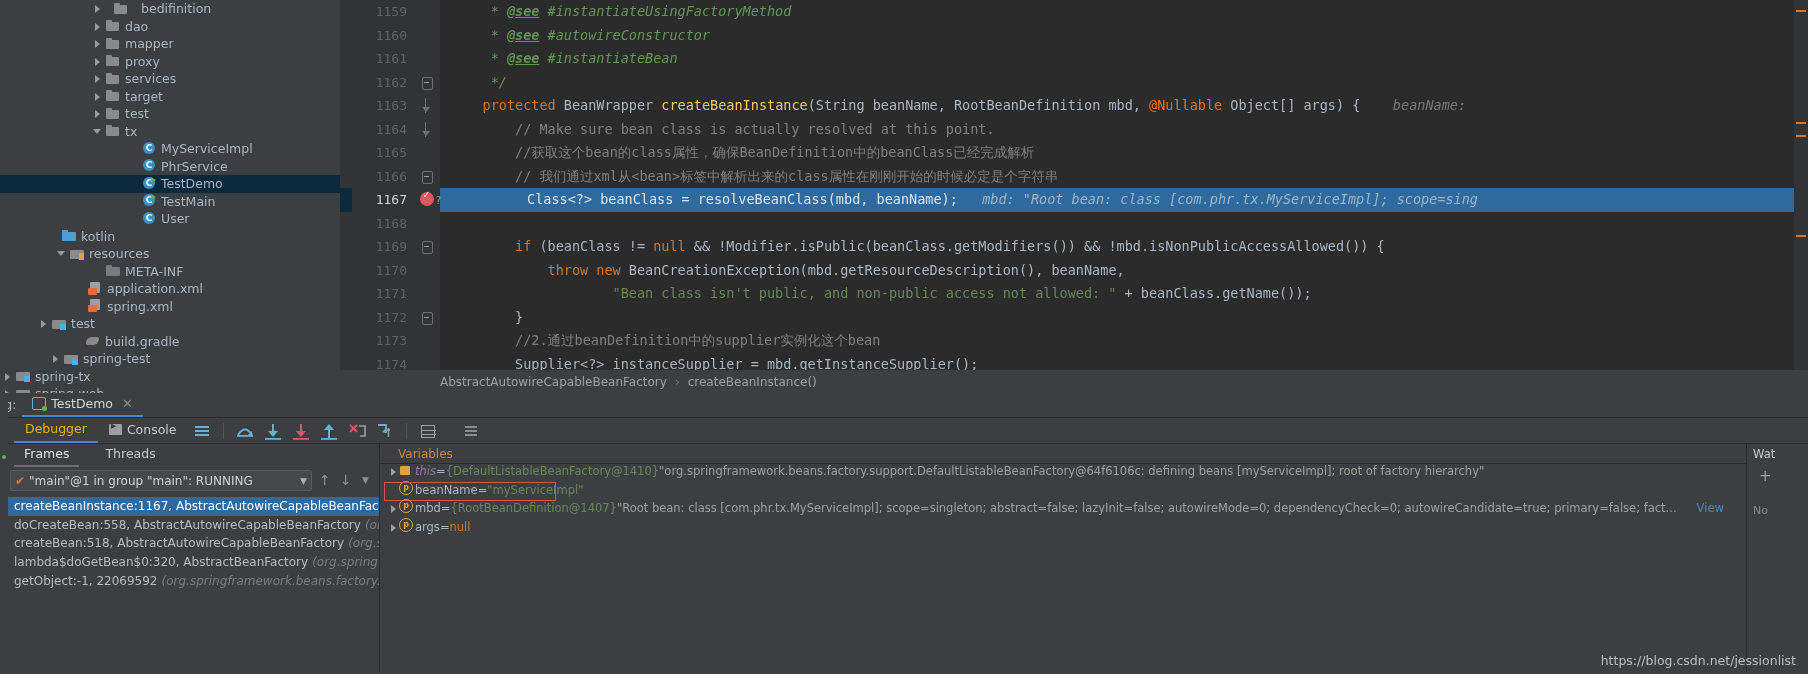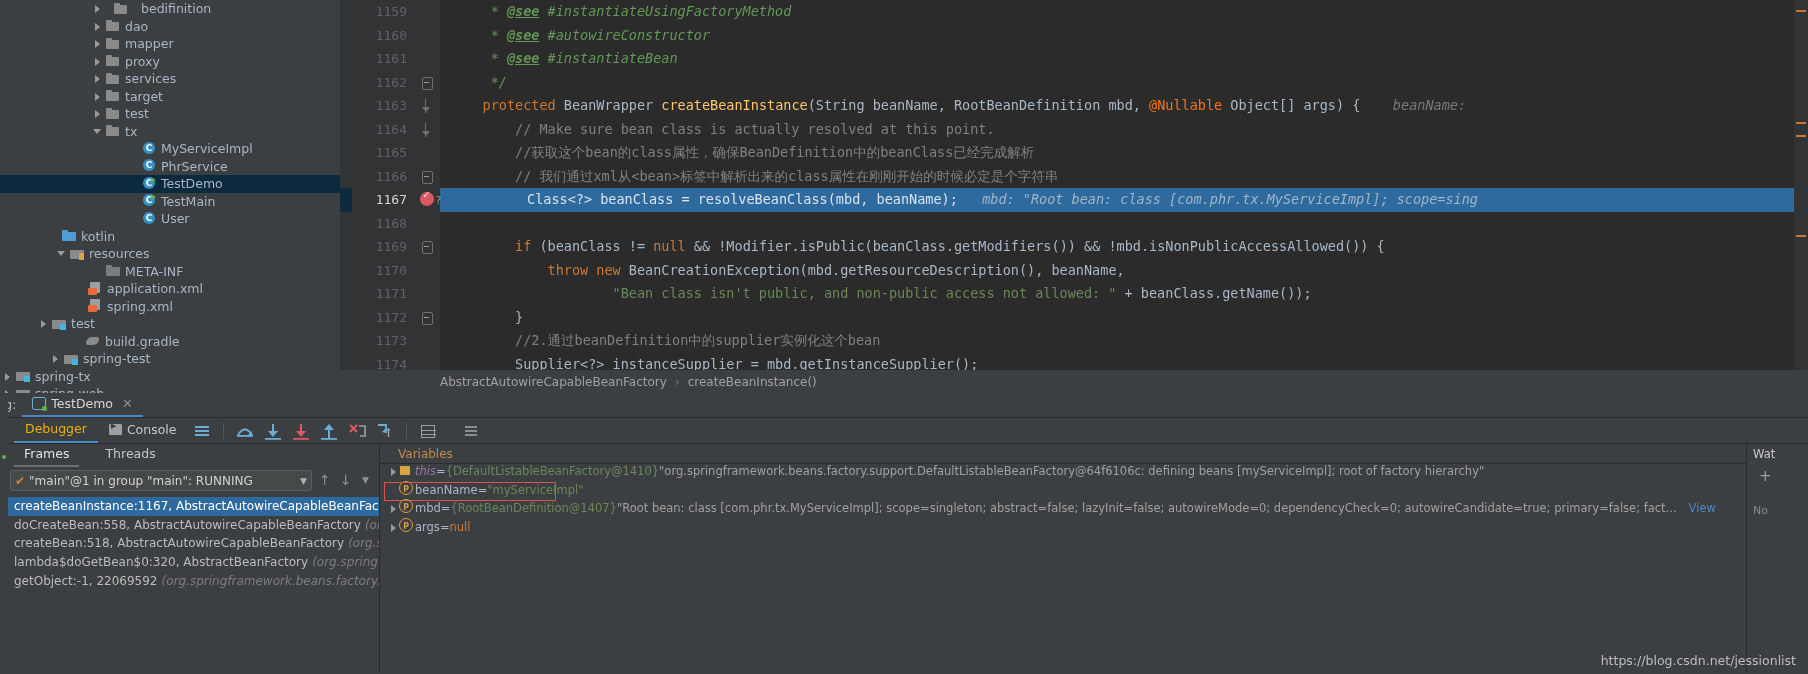--- a/index.html
+++ b/index.html
@@ -296,21 +296,21 @@
   .v-eq { color:#a9b7c6; }
   .v-ref { color:#6a8759; }
   .v-str { color:#6a8759; }
   .v-desc { color:#a0a0a0; }
   .v-null { color:#cc7832; }
   .var-row.boxed { position:relative; }
   .redbox {
     position:absolute; left:4px; top:-1px; width:172px; height:19px;
     border:1.6px solid #d9534f; pointer-events:none;
   }
-  .view-link { color:#4a88c7; margin-left:12px; }
+  .view-link { color:#4a88c7; margin-left:20px; }
 
   .watches-pane {
     width:62px; border-left:1px solid #2b2b2b; background:#3c3f41; position:relative;
   }
   .wh-title { font-size:11.5px; color:#c8c8c8; padding:3px 0 0 6px; }
   .plus { position:absolute; left:12px; top:23px; color:#9aa0a6; font-size:15px; }
   .no-w { position:absolute; left:6px; top:60px; font-size:11px; color:#8a8a8a; }
 
   .watermark {
     position:absolute; right:12px; bottom:6px; font-size:12.5px; color:#bdbdbd;

